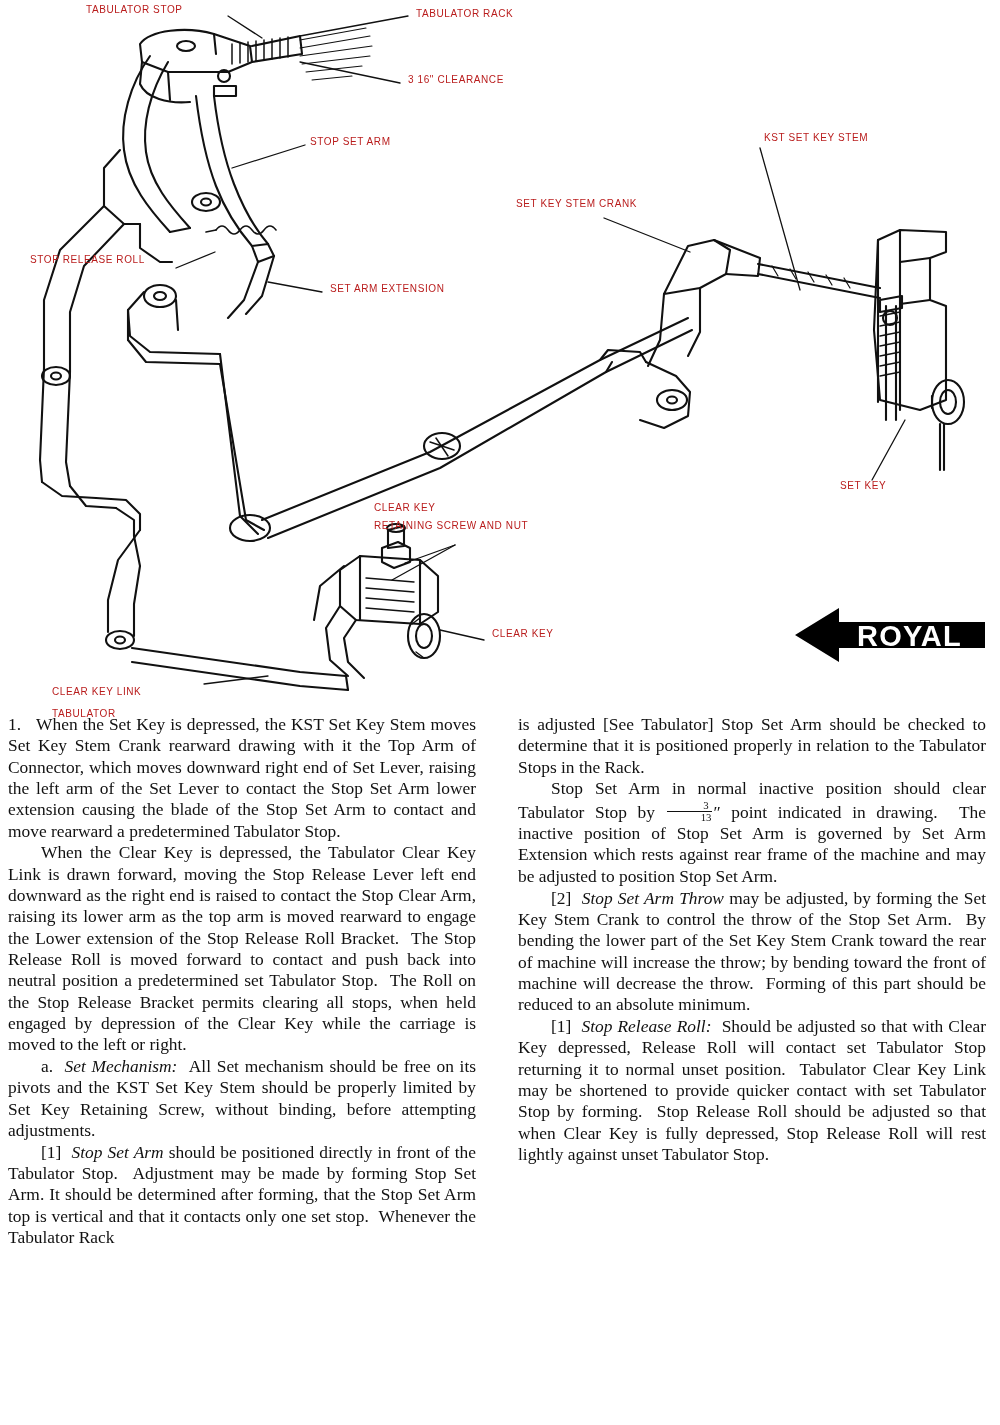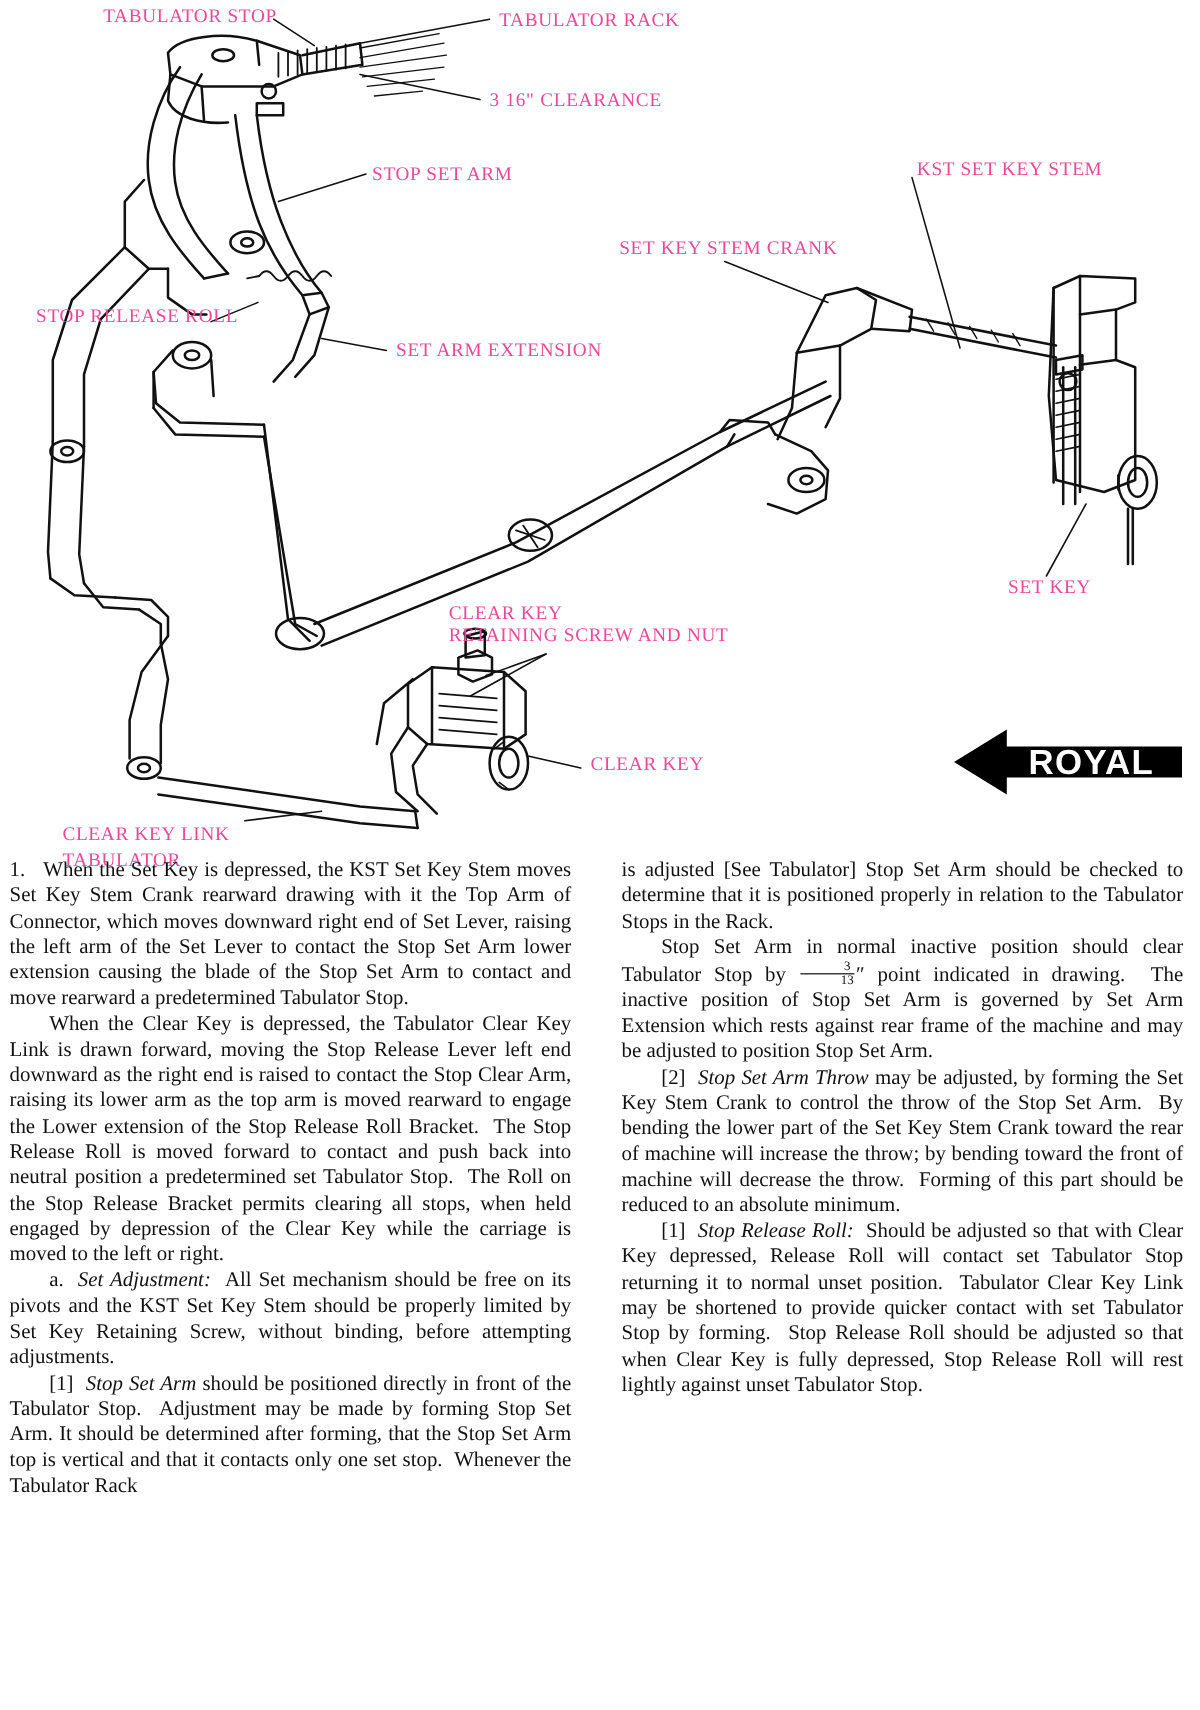--- a/index.html
+++ b/index.html
@@ -22,24 +22,24 @@
     left: 0; top: 0;
     width: 1000px;
     height: 712px;
   }
   #figure svg {
     position: absolute;
     left: 0; top: 0;
   }
   .fig-label {
     position: absolute;
-    font-family: Liberation Serif, serif;
-    font-size: 16px;
+    font-family: Liberation Sans, sans-serif;
+    font-size: 10px;
     letter-spacing: 0.6px;
-    color: #ec4899;
+    color: #b91c1c;
     white-space: nowrap;
     line-height: 1.25;
   }
 
   
   #royal-badge {
     position: absolute;
     left: 795px;
     top: 606px;
     width: 190px;
@@ -297,21 +297,21 @@
       <polygon points="0,29 44,2 44,16 190,16 190,42 44,42 44,56" fill="#000"></polygon>
     </svg>
     <div class="royal-text">ROYAL</div>
   </div>
 </div>
 
 <div id="text-body">
   <div class="column" id="col-left">
       <p class="para numbered">1.&nbsp;&nbsp;&nbsp;When the Set Key is depressed, the KST Set Key Stem moves Set Key Stem Crank rearward drawing with it the Top Arm of Connector, which moves downward right end of Set Lever, raising the left arm of the Set Lever to contact the Stop Set Arm lower extension causing the blade of the Stop Set Arm to contact and move rearward a predetermined Tabulator Stop.</p>
       <p class="para ">When the Clear Key is depressed, the Tabulator Clear Key Link is drawn forward, moving the Stop Release Lever left end downward as the right end is raised to contact the Stop Clear Arm, raising its lower arm as the top arm is moved rearward to engage the Lower extension of the Stop Release Roll Bracket.&nbsp;&nbsp;The Stop Release Roll is moved forward to contact and push back into neutral position a predetermined set Tabulator Stop.&nbsp;&nbsp;The Roll on the Stop Release Bracket permits clearing all stops, when held engaged by depression of the Clear Key while the carriage is moved to the left or right.</p>
-      <p class="para ">a.&nbsp;&nbsp;<span class="it">Set Adjustment:</span>&nbsp;&nbsp;All Set mechanism should be free on its pivots and the KST Set Key Stem should be properly limited by Set Key Retaining Screw, without binding, before attempting adjustments.</p>
+      <p class="para ">a.&nbsp;&nbsp;<span class="it">Set Mechanism:</span>&nbsp;&nbsp;All Set mechanism should be free on its pivots and the KST Set Key Stem should be properly limited by Set Key Retaining Screw, without binding, before attempting adjustments.</p>
       <p class="para bracket">[1]&nbsp;&nbsp;<span class="it">Stop Set Arm</span> should be positioned directly in front of the Tabulator Stop.&nbsp;&nbsp;Adjustment may be made by forming Stop Set Arm. It should be determined after forming, that the Stop Set Arm top is vertical and that it contacts only one set stop.&nbsp;&nbsp;Whenever the Tabulator Rack</p>
     </div>
   <div class="column" id="col-right">
       <p class="para noindent">is adjusted [See Tabulator] Stop Set Arm should be checked to determine that it is positioned properly in relation to the Tabulator Stops in the Rack.</p>
       <p class="para ">Stop Set Arm in normal inactive position should clear Tabulator Stop by <span class="frac"><span class="num">3</span><span class="den">13</span></span>″ point indicated in drawing.&nbsp;&nbsp;The inactive position of Stop Set Arm is governed by Set Arm Extension which rests against rear frame of the machine and may be adjusted to position Stop Set Arm.</p>
       <p class="para bracket">[2]&nbsp;&nbsp;<span class="it">Stop Set Arm Throw</span> may be adjusted, by forming the Set Key Stem Crank to control the throw of the Stop Set Arm.&nbsp;&nbsp;By bending the lower part of the Set Key Stem Crank toward the rear of machine will increase the throw; by bending toward the front of machine will decrease the throw.&nbsp;&nbsp;Forming of this part should be reduced to an absolute minimum.</p>
       <p class="para bracket">[1]&nbsp;&nbsp;<span class="it">Stop Release Roll:</span>&nbsp;&nbsp;Should be adjusted so that with Clear Key depressed, Release Roll will contact set Tabulator Stop returning it to normal unset position.&nbsp;&nbsp;Tabulator Clear Key Link may be shortened to provide quicker contact with set Tabulator Stop by forming.&nbsp;&nbsp;Stop Release Roll should be adjusted so&nbsp;that when Clear Key is fully depressed, Stop Release Roll will rest lightly against unset Tabulator Stop.</p>
     </div>
 </div>
 

